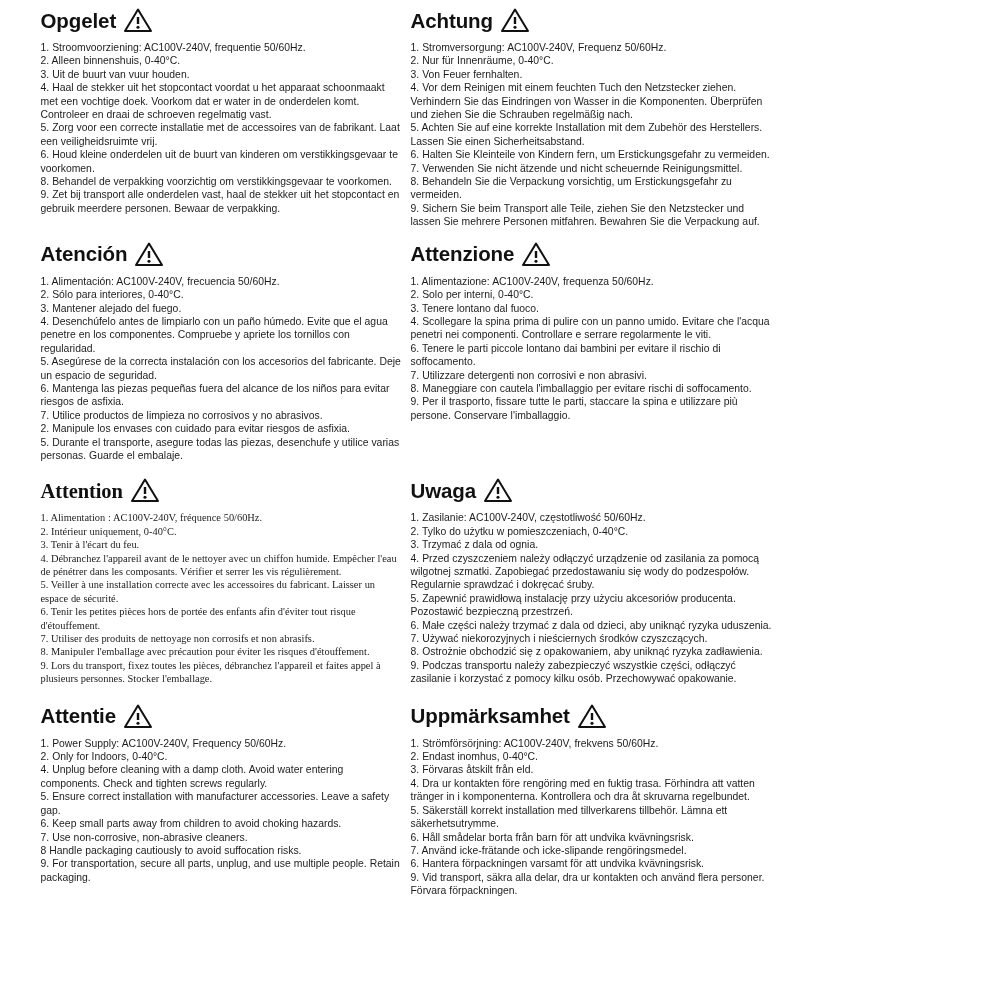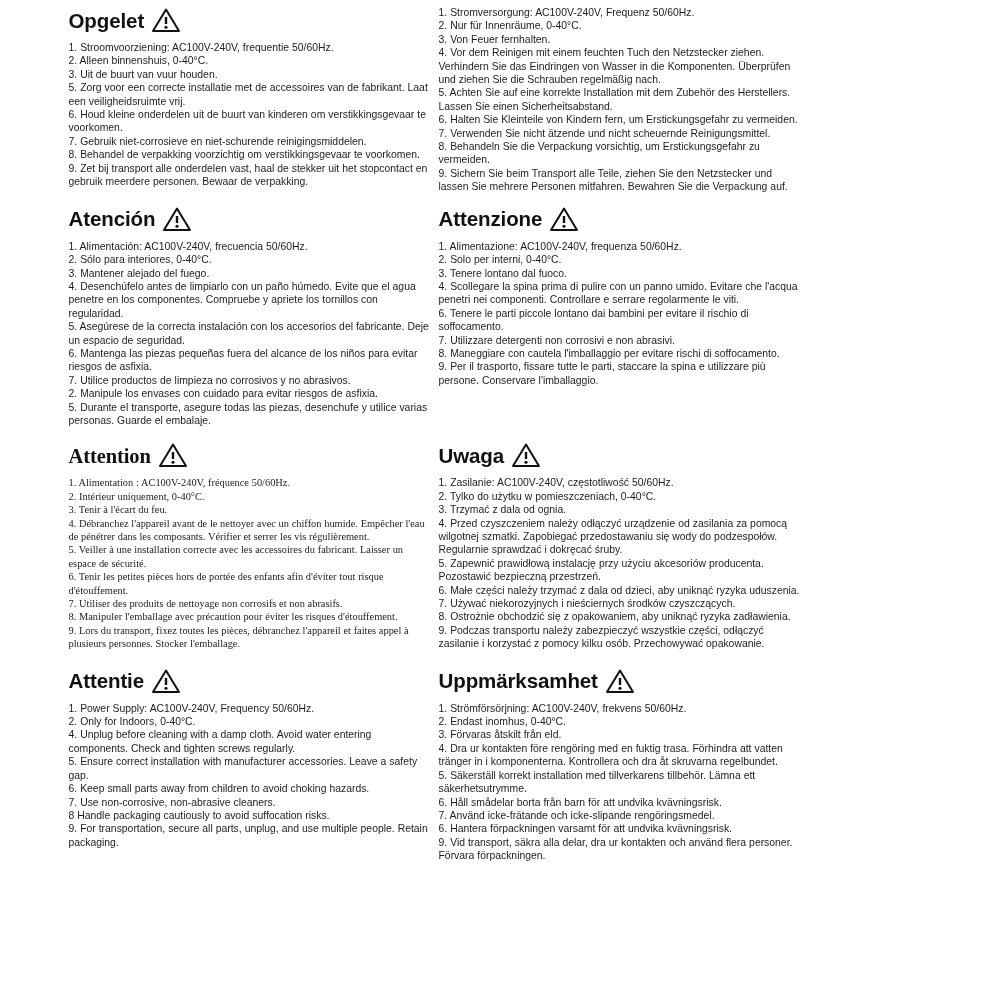--- a/index.html
+++ b/index.html
@@ -20,21 +20,20 @@
     width: 816px;
     height: 1000px;
     box-sizing: border-box;
     padding: 6px 0 0 0;
     display: grid;
     grid-template-columns: 365px 365px;
     grid-auto-rows: min-content;
     column-gap: 5px;
     row-gap: 0px;
     justify-content: center;
-    margin-left: 28px;
   }
 
   .warn-block {
     box-sizing: border-box;
     padding: 0 4px 0 0;
     break-inside: avoid;
   }
 
   .warn-head {
     display: flex;
@@ -101,29 +100,39 @@
           <path d="M30 5 L56 48 L4 48 Z" fill="none" stroke="#111" stroke-width="4" stroke-linejoin="round"></path>
           <rect x="27.6" y="20" width="4.8" height="14" fill="#111"></rect>
           <circle cx="30" cy="40.5" r="3.1" fill="#111"></circle>
         </svg>
       </span>
     </div>
     <ul class="warn-list">
       <li>1. Stroomvoorziening: AC100V-240V, frequentie 50/60Hz.</li>
       <li>2. Alleen binnenshuis, 0-40°C.</li>
       <li>3. Uit de buurt van vuur houden.</li>
+      <li>4. Haal de stekker uit het stopcontact voordat u het apparaat schoonmaakt met een vochtige doek. Voorkom dat er water in de onderdelen komt. Controleer en draai de schroeven regelmatig vast.</li>
       <li>5. Zorg voor een correcte installatie met de accessoires van de fabrikant. Laat een veiligheidsruimte vrij.</li>
       <li>6. Houd kleine onderdelen uit de buurt van kinderen om verstikkingsgevaar te voorkomen.</li>
-      <li>7. Gebruik niet-corrosieve en niet-schurende reinigingsmiddelen.</li>
       <li>8. Behandel de verpakking voorzichtig om verstikkingsgevaar te voorkomen.</li>
       <li>9. Zet bij transport alle onderdelen vast, haal de stekker uit het stopcontact en gebruik meerdere personen. Bewaar de verpakking.</li>
     </ul>
   </section>
 
   <section class="warn-block blk-2">
+    <div class="warn-head">
+      <h2 class="warn-title">Achtung</h2>
+      <span class="warn-icon">
+        <svg viewBox="0 0 60 52" xmlns="http://www.w3.org/2000/svg">
+          <path d="M30 5 L56 48 L4 48 Z" fill="none" stroke="#111" stroke-width="4" stroke-linejoin="round"></path>
+          <rect x="27.6" y="20" width="4.8" height="14" fill="#111"></rect>
+          <circle cx="30" cy="40.5" r="3.1" fill="#111"></circle>
+        </svg>
+      </span>
+    </div>
     <ul class="warn-list">
       <li>1. Stromversorgung: AC100V-240V, Frequenz 50/60Hz.</li>
       <li>2. Nur für Innenräume, 0-40°C.</li>
       <li>3. Von Feuer fernhalten.</li>
       <li>4. Vor dem Reinigen mit einem feuchten Tuch den Netzstecker ziehen. Verhindern Sie das Eindringen von Wasser in die Komponenten. Überprüfen und ziehen Sie die Schrauben regelmäßig nach.</li>
       <li>5. Achten Sie auf eine korrekte Installation mit dem Zubehör des Herstellers. Lassen Sie einen Sicherheitsabstand.</li>
       <li>6. Halten Sie Kleinteile von Kindern fern, um Erstickungsgefahr zu vermeiden.</li>
       <li>7. Verwenden Sie nicht ätzende und nicht scheuernde Reinigungsmittel.</li>
       <li>8. Behandeln Sie die Verpackung vorsichtig, um Erstickungsgefahr zu vermeiden.</li>
       <li>9. Sichern Sie beim Transport alle Teile, ziehen Sie den Netzstecker und lassen Sie mehrere Personen mitfahren. Bewahren Sie die Verpackung auf.</li>

